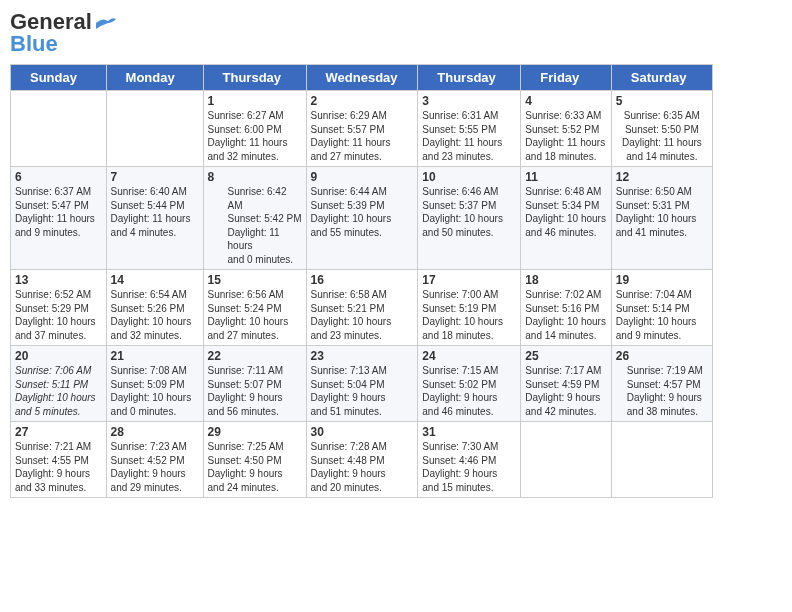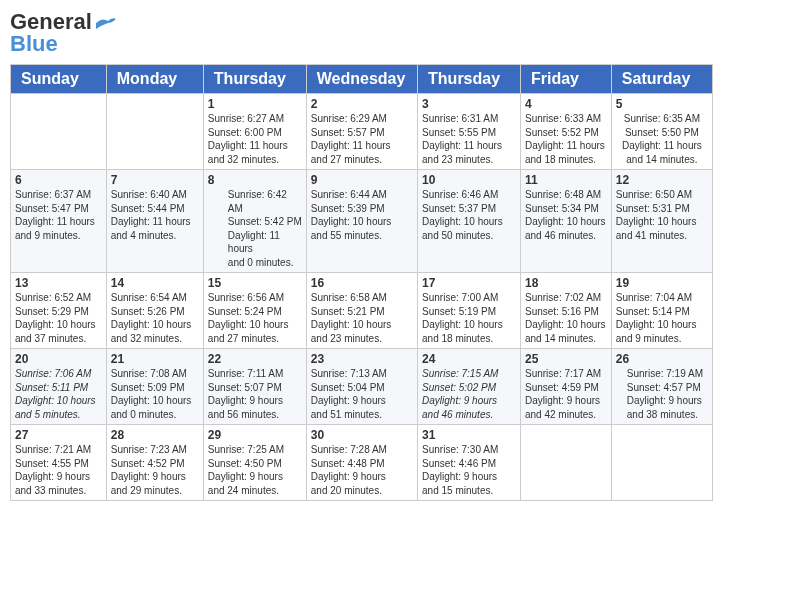--- a/index.html
+++ b/index.html
@@ -44,23 +44,23 @@
       font-weight: normal;
       color: #333;
     }
     .calendar {
       width: 100%;
       border-collapse: collapse;
     }
     .calendar thead tr th {
       background: #3a6bbf;
       color: #fff;
-      font-size: 16px;
+      font-size: 13px;
       font-weight: bold;
-      padding: 5px 10px;
+      padding: 5px 19px;
       text-align: left;
       border: 1px solid #ccc;
     }
     .calendar tbody tr td {
       vertical-align: top;
       border: 1px solid #ccc;
       padding: 3px 4px;
       width: 113px;
       min-height: 70px;
       font-size: 10px;
@@ -284,21 +284,21 @@
           </td>
           <td>
             <span class="day-number">23</span>
             <div class="day-info" style="white-space: pre-line;">Sunrise: 7:13 AM
 Sunset: 5:04 PM
 Daylight: 9 hours
 and 51 minutes.</div>
           </td>
           <td>
             <span class="day-number">24</span>
-            <div class="day-info" style="white-space: pre-line; font-style: italic;">Sunrise: 7:15 AM
+            <div class="day-info" style="white-space: pre-line;">Sunrise: 7:15 AM
 Sunset: 5:02 PM
 Daylight: 9 hours
 and 46 minutes.</div>
           </td>
           <td>
             <span class="day-number">25</span>
             <div class="day-info" style="white-space: pre-line;">Sunrise: 7:17 AM
 Sunset: 4:59 PM
 Daylight: 9 hours
 and 42 minutes.</div>

